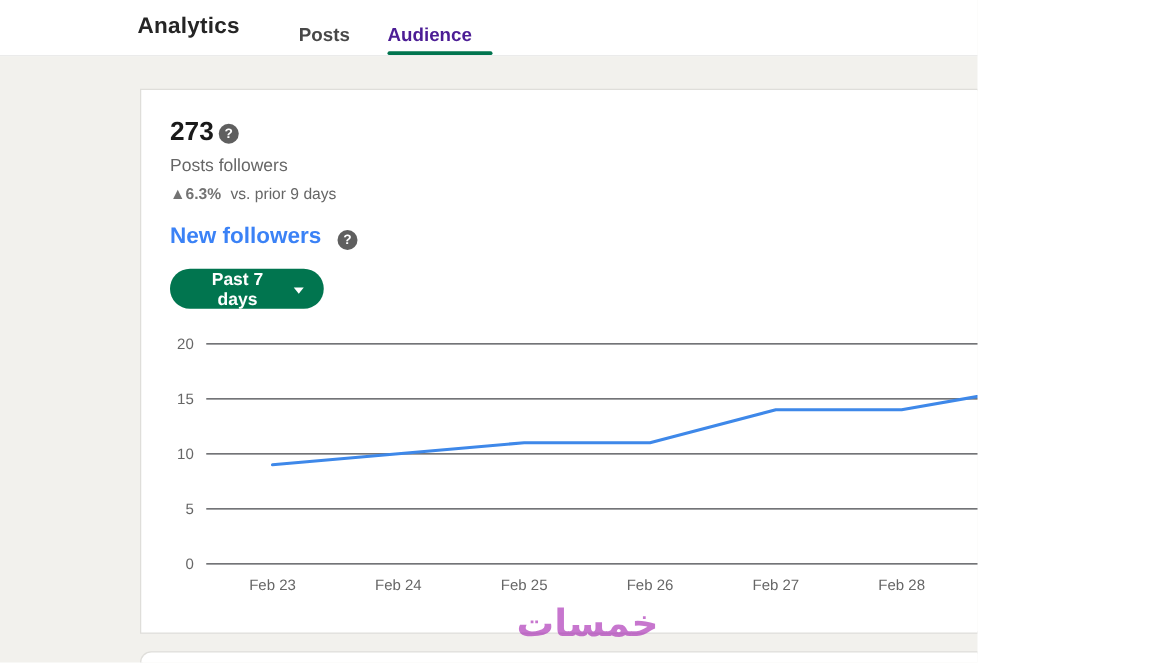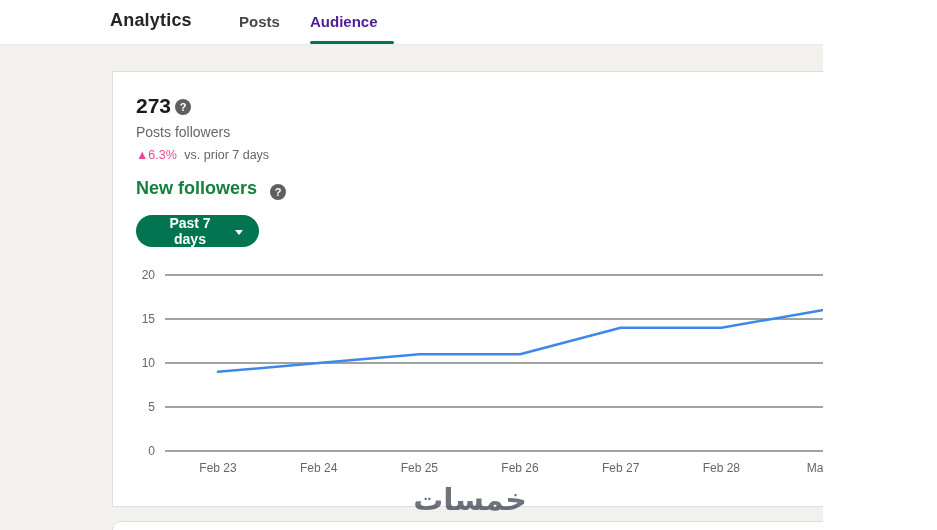--- a/index.html
+++ b/index.html
@@ -1,69 +1,69 @@
 <!DOCTYPE html>
 <html><head>
 <meta charset="utf-8">
 <style>
   html,body{margin:0;padding:0;}
   body{font-family:"Liberation Sans","DejaVu Sans",sans-serif;}
-  .screen{position:relative;width:782px;height:530px;background:#f2f1ed;overflow:hidden;padding-left:41px;}
+  .screen{position:relative;width:782px;height:530px;background:#f2f1ed;overflow:hidden;}
 
   
   .topbar{position:absolute;left:0;top:0;width:937px;height:45px;background:#ffffff;border-bottom:1px solid #ebebeb;box-sizing:border-box;}
   .app-title{position:absolute;left:110px;top:10px;font-size:18px;font-weight:700;color:#252525;letter-spacing:.2px;}
-  .tab{position:absolute;top:13px;font-size:15px;font-weight:700;cursor:pointer;}
+  .tab{position:absolute;top:20px;font-size:15px;font-weight:700;cursor:pointer;}
   .tab-posts{left:239px;color:#484848;}
   .tab-audience{left:310px;color:#4c1d95;}
   .tab-underline{position:absolute;left:310px;top:41px;width:84px;height:3px;background:#01754f;border-radius:2px;}
 
   
   .card{position:absolute;left:113px;top:72px;width:804px;height:434px;background:#ffffff;border-radius:0;box-shadow:0 0 0 1px rgba(0,0,0,0.08);}
   .card2{position:absolute;left:113px;top:522px;width:804px;height:14px;background:#ffffff;border-radius:8px 8px 0 0;box-shadow:0 0 0 1px rgba(0,0,0,0.08);}
 
   .stat-value{position:absolute;left:23px;top:22px;font-size:21px;font-weight:600;color:#1a1a1a;}
   .help-icon{position:absolute;width:16px;height:16px;border-radius:50%;background:#5f5f5f;color:#ffffff;font-size:11px;font-weight:700;display:flex;align-items:center;justify-content:center;line-height:1;cursor:pointer;}
   .help-1{left:62px;top:27px;}
   .help-2{left:157px;top:112px;}
   .stat-label{position:absolute;left:23px;top:52px;font-size:14px;color:#666666;}
   .delta-row{position:absolute;left:23px;top:76px;font-size:12.5px;}
-  .delta{color:#ec4899;font-weight:400;}
+  .delta{color:#737373;font-weight:700;}
   .delta-suffix{color:#666666;margin-left:4px;}
 
-  .section-title{position:absolute;left:23px;top:106px;font-size:18px;font-weight:600;color:#15803d;}
+  .section-title{position:absolute;left:23px;top:106px;font-size:18px;font-weight:600;color:#3b82f6;}
 
   .pill-btn{position:absolute;top:143px;height:32px;border:none;border-radius:17px;background:#01754f;color:#ffffff;font-family:inherit;font-size:14px;font-weight:700;display:inline-flex;align-items:center;justify-content:center;gap:7px;cursor:pointer;padding:0 16px;box-sizing:border-box;}
   .btn-range{left:23px;width:123px;justify-content:center;}
   .btn-mode{left:155px;width:131px;}
   .caret-down{width:0;height:0;border-left:4.5px solid transparent;border-right:4.5px solid transparent;border-top:5.5px solid #ffffff;margin-top:2px;}
 
   .chart-wrap{position:absolute;left:0;top:190px;width:804px;height:220px;}
 
-  .watermark{position:absolute;left:386px;top:482px;width:168px;text-align:center;font-size:30px;font-weight:700;color:#0f172a;opacity:.6;z-index:5;pointer-events:none;}
+  .watermark{position:absolute;left:386px;top:482px;width:168px;text-align:center;font-size:30px;font-weight:700;color:#a21caf;opacity:.6;z-index:5;pointer-events:none;}
 </style>
 </head>
 <body>
 
 <div class="screen">
 
   <div class="topbar">
     <div class="app-title">Analytics</div>
     <div class="tab tab-posts">Posts</div>
     <div class="tab tab-audience">Audience</div>
     <div class="tab-underline"></div>
   </div>
 
   <div class="card">
     <div class="stat-value">273</div>
     <span class="help-icon help-1">?</span>
     <div class="stat-label">Posts followers</div>
     <div class="delta-row">
       <span class="delta">▲6.3%</span>
-      <span class="delta-suffix">vs. prior 7 days</span>
+      <span class="delta-suffix">vs. prior 9 days</span>
     </div>
 
     <div class="section-title">New followers</div>
     <span class="help-icon help-2">?</span>
 
     <button class="pill-btn btn-range">
       <span>Past 7 days</span>
       <span class="caret-down"></span>
     </button>
 

